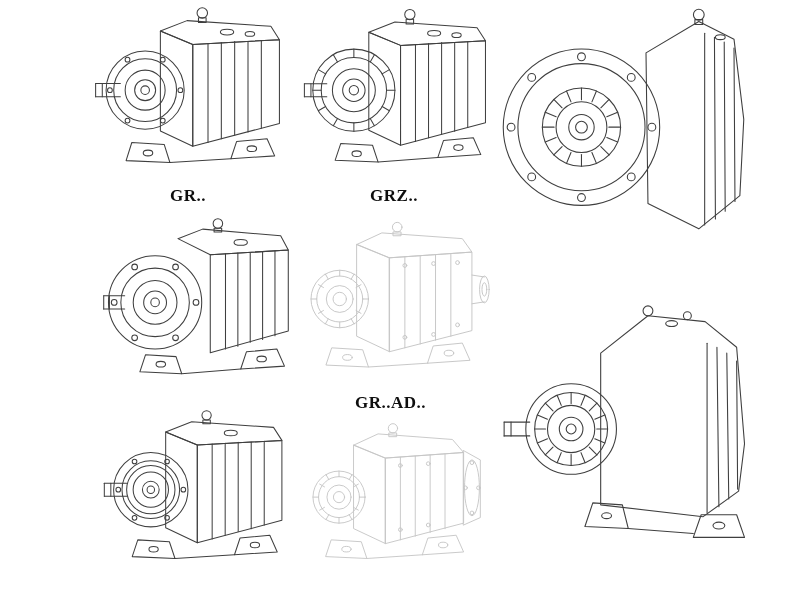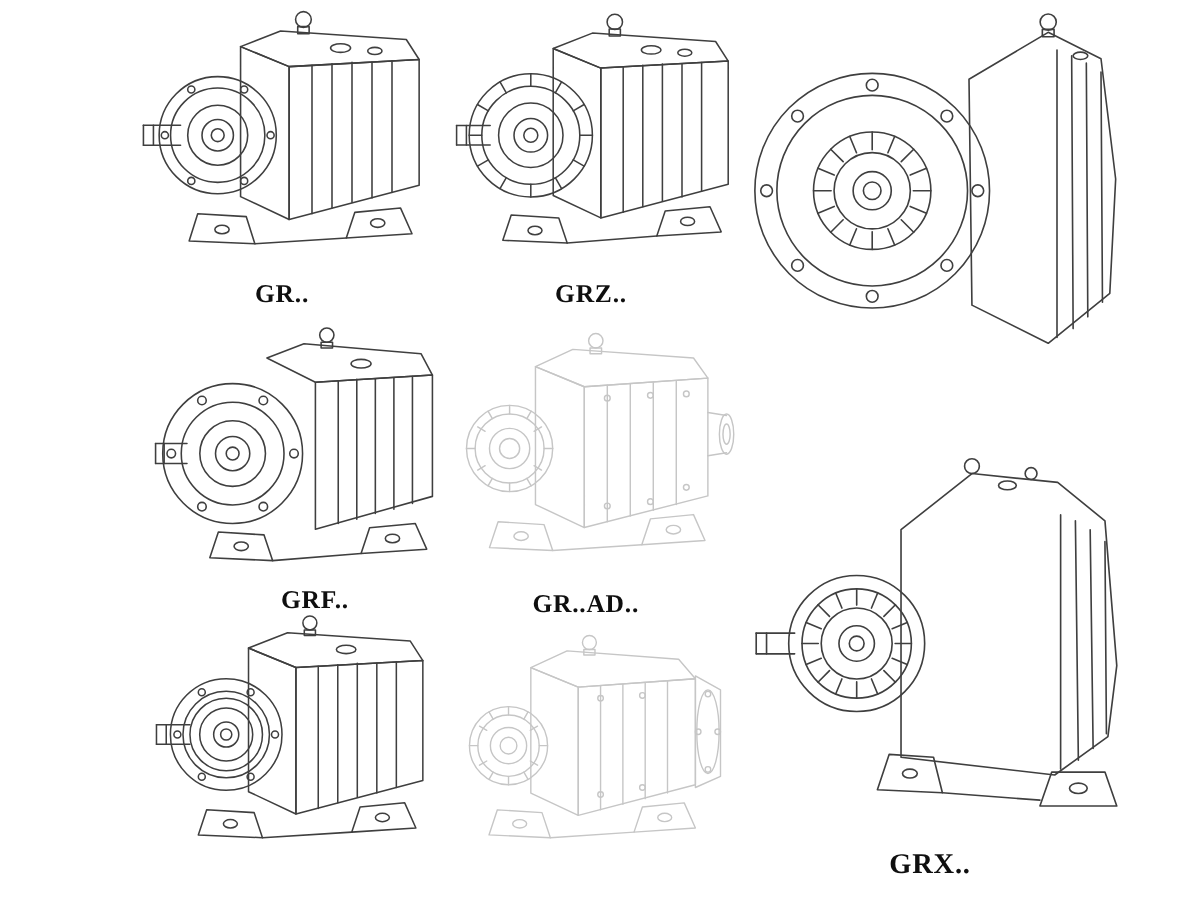--- a/index.html
+++ b/index.html
@@ -203,21 +203,20 @@
         <line x1="8" y1="88" x2="8" y2="102"></line>
         <line x1="14" y1="88" x2="14" y2="102"></line>
         <polygon points="52,150 84,152 90,170 46,168"></polygon>
         <ellipse cx="68" cy="160" rx="5" ry="3"></ellipse>
         <polygon points="158,147 190,144 198,162 152,165"></polygon>
         <ellipse cx="174" cy="154.5" rx="5" ry="3"></ellipse>
         <line x1="90" y1="170" x2="152" y2="165"></line>
       </g>
     </svg>
   </div>
-  <div class="label" style="left:105px; top:390px; width:210px;">GRF..</div>
 
   <div class="fig" style="left:288px; top:208px; width:205px; height:182px;">
     <svg viewBox="0 0 210 190">
       <g class="art-faded">
         <circle cx="112" cy="20" r="5"></circle>
         <rect x="108" y="25" width="8" height="4"></rect>
         <polygon points="70,38 96,26 180,32 190,46 104,52"></polygon>
         <polygon points="104,52 190,46 190,128 104,150"></polygon>
         <polygon points="70,38 104,52 104,150 70,134"></polygon>
         <line x1="120" y1="51" x2="120" y2="146"></line>
@@ -297,21 +296,20 @@
         <line x1="6" y1="128" x2="6" y2="142"></line>
         <line x1="13" y1="128" x2="13" y2="142"></line>
         <polygon points="96,210 126,212 132,236 88,234"></polygon>
         <ellipse cx="110" cy="223" rx="5" ry="3"></ellipse>
         <polygon points="206,222 242,222 250,245 198,245"></polygon>
         <ellipse cx="224" cy="233" rx="6" ry="3.5"></ellipse>
         <line x1="132" y1="236" x2="198" y2="241"></line>
       </g>
     </svg>
   </div>
-  <div class="label label-lg" style="left:520px; top:566px; width:200px;">GRX..</div>
 
   <div class="fig" style="left:92px; top:406px; width:205px; height:172px;">
     <svg viewBox="0 0 210 185">
       <g class="art">
         <circle cx="118" cy="10" r="5"></circle>
         <rect x="114" y="15" width="8" height="4"></rect>
         <polygon points="74,28 102,17 190,23 199,37 108,42"></polygon>
         <polygon points="108,42 199,37 199,123 108,147"></polygon>
         <polygon points="74,28 108,42 108,147 74,131"></polygon>
         <line x1="124" y1="41" x2="124" y2="143"></line>

